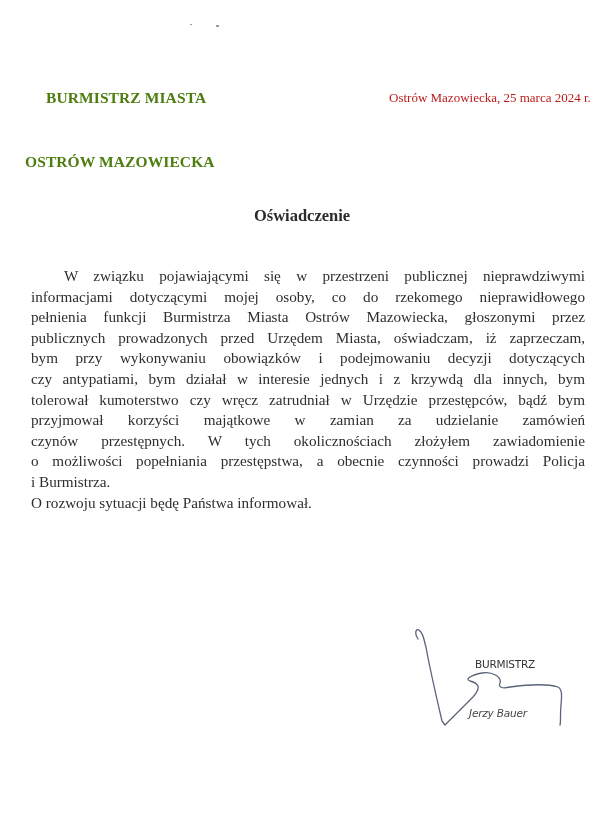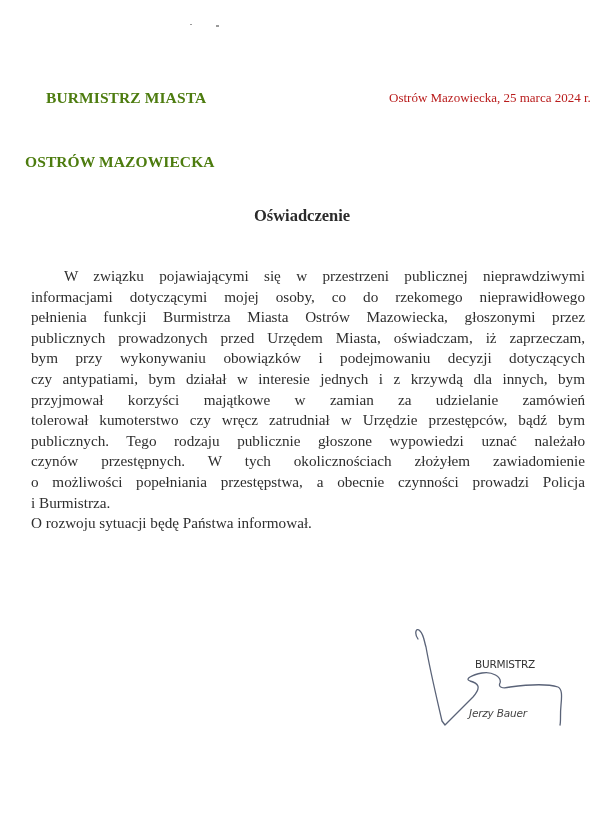--- a/index.html
+++ b/index.html
@@ -114,23 +114,22 @@
 
   <div class="doc-title">Oświadczenie</div>
 
   <div class="body-text">
     <span class="line indent">W związku pojawiającymi się w przestrzeni publicznej nieprawdziwymi</span>
     <span class="line">informacjami dotyczącymi mojej osoby, co do rzekomego nieprawidłowego</span>
     <span class="line">pełnienia funkcji Burmistrza Miasta Ostrów Mazowiecka, głoszonymi przez</span>
     <span class="line">publicznych prowadzonych przed Urzędem Miasta, oświadczam, iż zaprzeczam,</span>
     <span class="line">bym przy wykonywaniu obowiązków i podejmowaniu decyzji dotyczących</span>
     <span class="line">czy antypatiami,  bym działał w interesie jednych i z krzywdą dla innych, bym</span>
+    <span class="line">tolerował kumoterstwo czy wręcz zatrudniał w Urzędzie przestępców, bądź bym</span>
     <span class="line">przyjmował korzyści majątkowe w zamian za udzielanie zamówień</span>
-    <span class="line">tolerował kumoterstwo czy wręcz zatrudniał w Urzędzie przestępców, bądź bym</span>
-    <span class="line">publicznych. Tego rodzaju publicznie głoszone wypowiedzi uznać należało</span>
     <span class="line">czynów przestępnych. W tych okolicznościach złożyłem zawiadomienie</span>
     <span class="line">o możliwości popełniania przestępstwa, a obecnie czynności prowadzi Policja</span>
     <span class="line last">i Burmistrza.</span>
     <span class="line last">O rozwoju sytuacji będę Państwa informował.</span>
   </div>
 
   <div class="signature-block">
     <svg width="160" height="110" viewBox="0 0 160 110">
       <path id="sig-stroke" d="M 8 14 C 4 8, 6 2, 10 6 C 14 10, 14 16, 16 22 C 20 45, 26 70, 32 96 L 35 100 C 45 90, 55 80, 63 72 C 72 62, 68 58, 60 56 C 54 54, 62 50, 72 48 C 82 46, 92 52, 90 58 C 88 62, 92 64, 100 62 C 115 60, 135 58, 148 62 C 152 64, 152 70, 151 80 C 150 90, 151 96, 150 100" fill="none" stroke="#5a6378" stroke-width="1.3" stroke-linecap="round" stroke-linejoin="round"></path>
     </svg>

